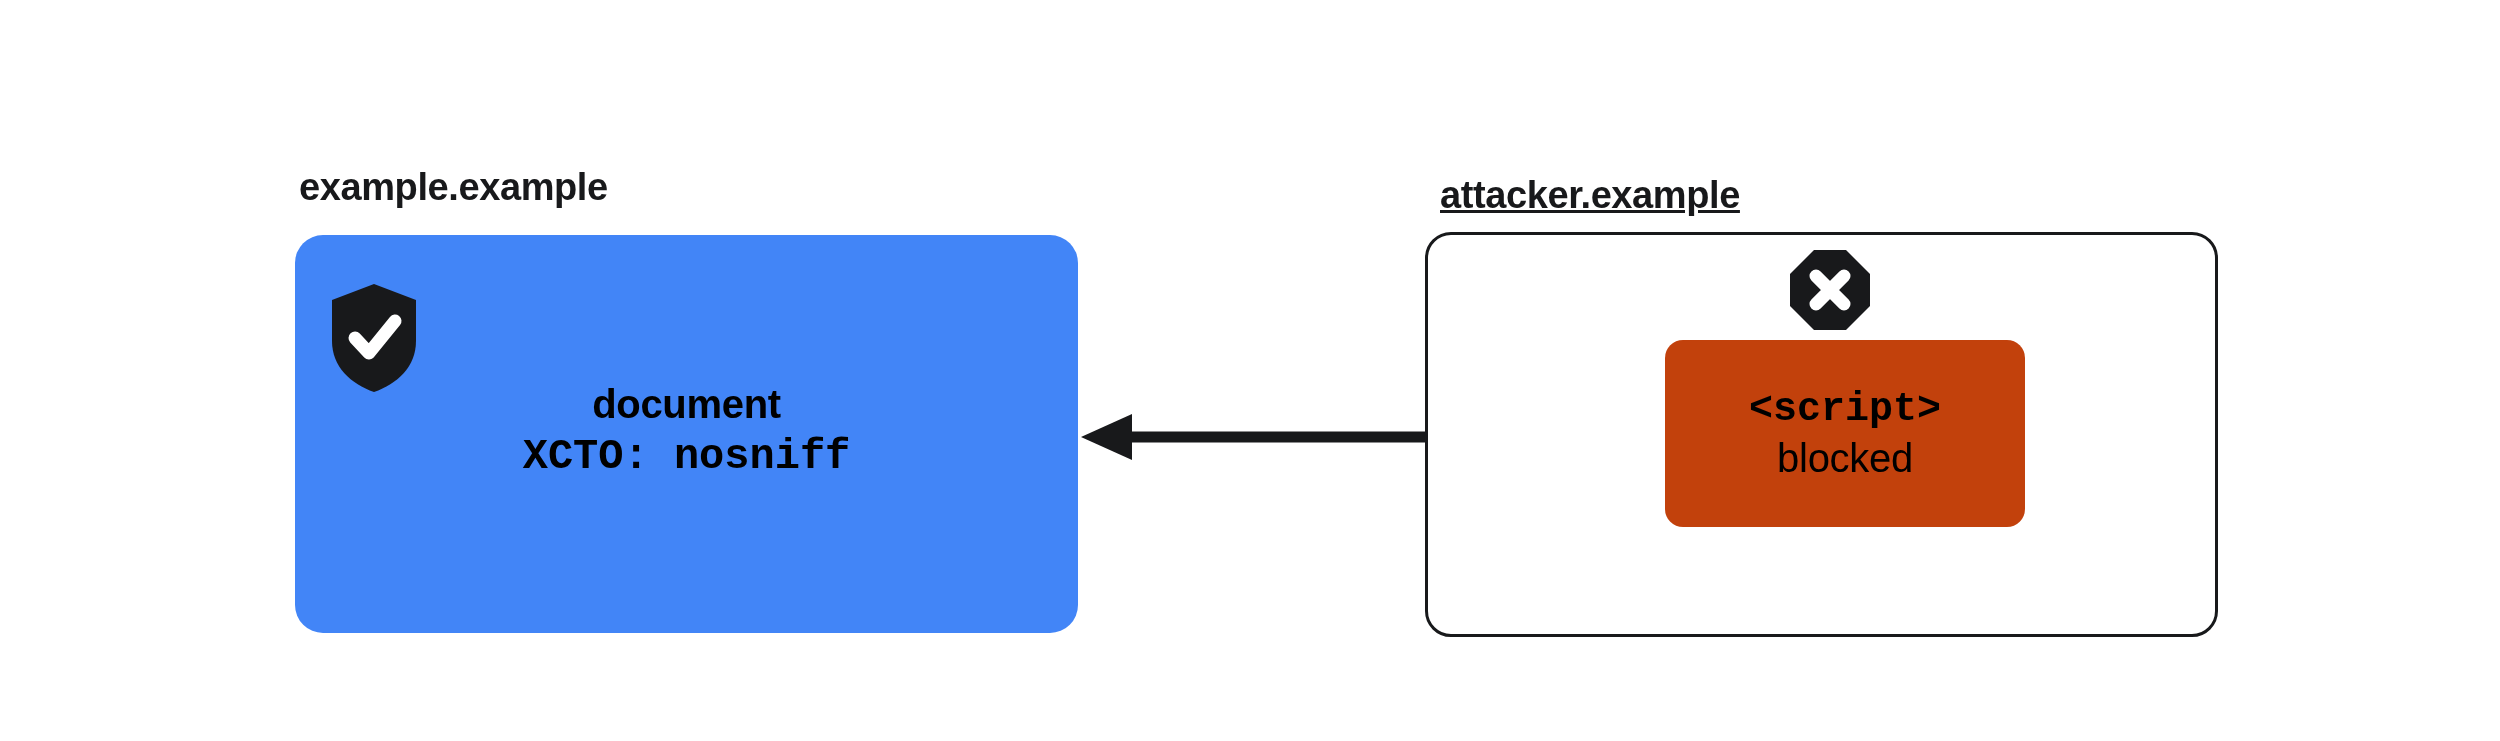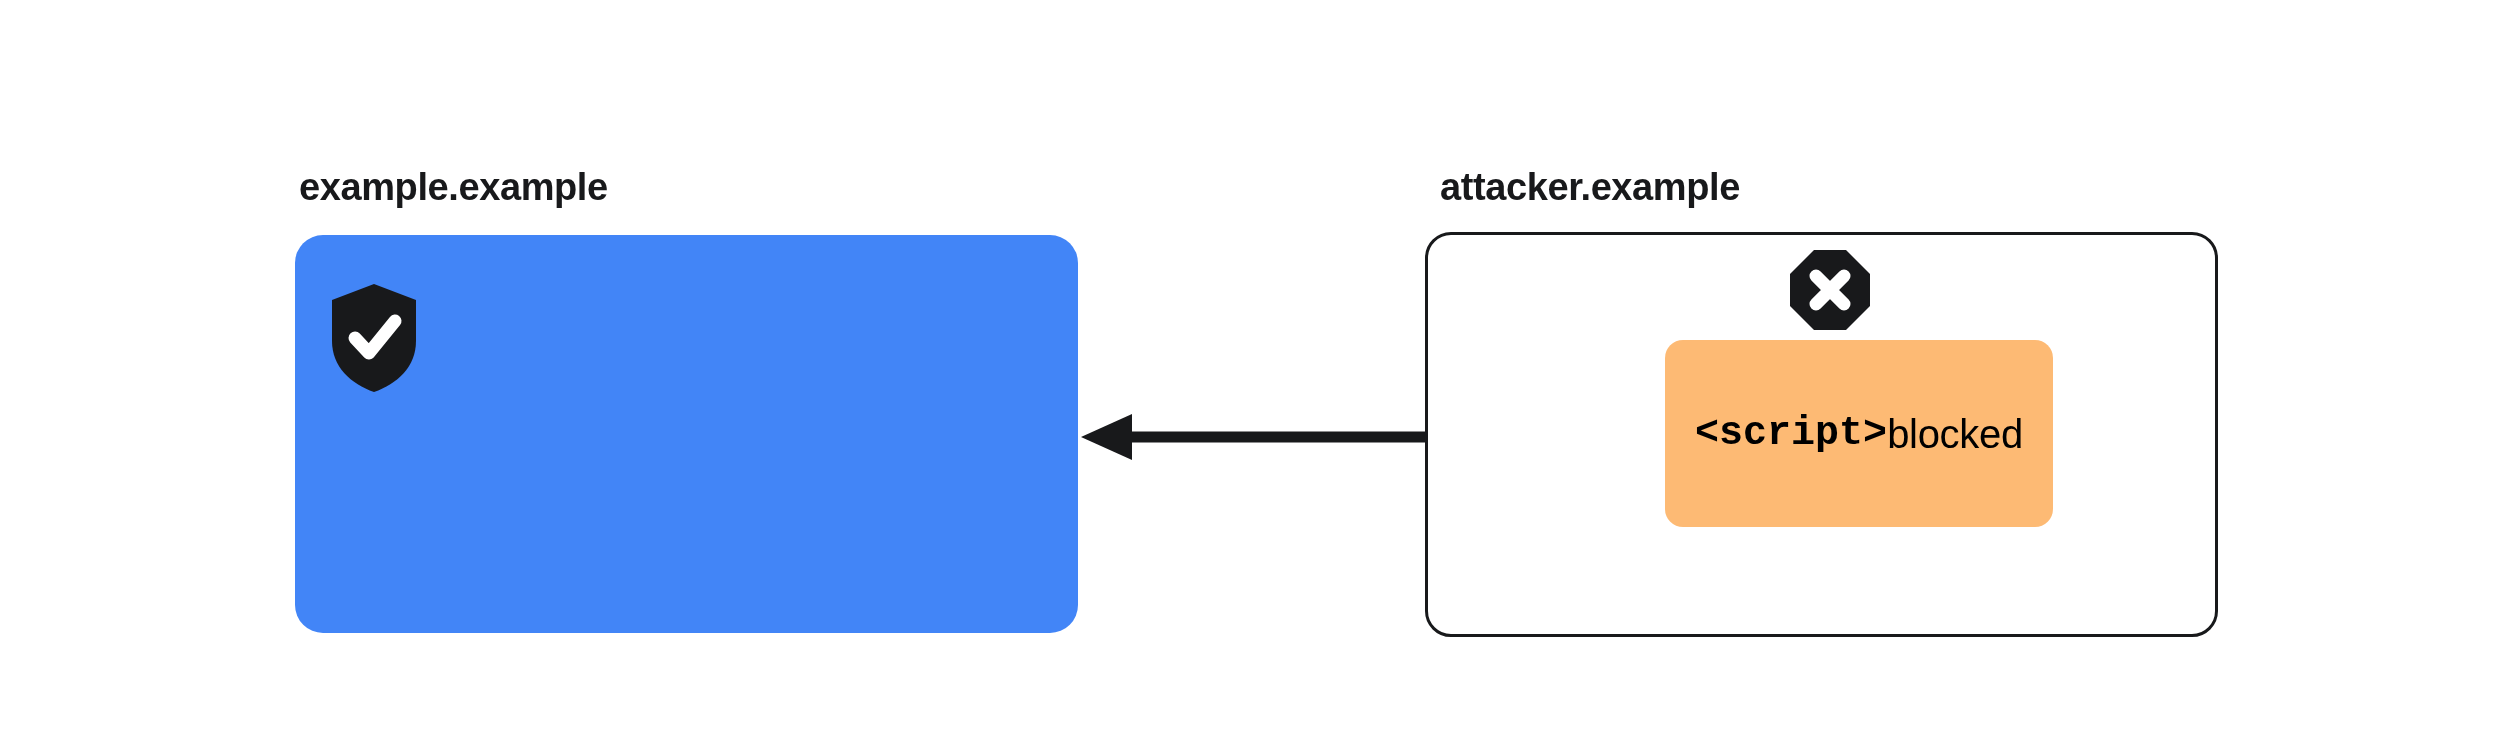--- a/index.html
+++ b/index.html
@@ -24,21 +24,21 @@
     position: absolute;
     font-family: "Liberation Sans", sans-serif;
     font-weight: bold;
     font-size: 38px;
     line-height: 1;
     letter-spacing: -0.4px;
     color: #18191b;
     white-space: nowrap;
   }
   #victim-label  { left: 299px;  top: 168px; }
-  #attacker-label{ left: 1440px; top: 168px; }
+  #attacker-label{ left: 1440px; top: 176px; text-decoration: underline; }
 
   
   #victim-panel {
     position: absolute;
     left: 295px;
     top: 235px;
     width: 783px;
     height: 398px;
     background: #4285f7;
     border-radius: 28px;
@@ -99,26 +99,26 @@
     top: 249px;
     width: 82px;
     height: 82px;
   }
 
   
   #script-chip {
     position: absolute;
     left: 1665px;
     top: 340px;
-    width: 388px;
+    width: 360px;
     height: 187px;
-    background: #fdba74;
+    background: #c2410c;
     border-radius: 18px;
     display: flex;
-    flex-direction: row;
+    flex-direction: column;
     align-items: center;
     justify-content: center;
     box-sizing: border-box;
   }
   #script-tag-line {
     font-family: "Liberation Mono", monospace;
     font-weight: bold;
     font-size: 40px;
     line-height: 48px;
     color: #000000;
@@ -151,20 +151,24 @@
 
   <div id="victim-panel"></div>
 
   <span id="shield-icon">
     <svg width="88" height="110" viewBox="0 0 88 110" xmlns="http://www.w3.org/2000/svg">
       <path d="M44 1 L86 17 L86 58 C86 84 67 101 44 109 C21 101 2 84 2 58 L2 17 Z" fill="#18191b"></path>
       <path d="M25 55 L39 70 L65 38" fill="none" stroke="#ffffff" stroke-width="13" stroke-linecap="round" stroke-linejoin="round"></path>
     </svg>
   </span>
 
+  <div id="victim-text">
+    <div id="doc-line">document</div>
+    <div id="xcto-line">XCTO: nosniff</div>
+  </div>
 
   <span id="blocked-arrow">
     <svg width="610" height="64" viewBox="0 0 610 64" xmlns="http://www.w3.org/2000/svg">
       <line x1="58" y1="32" x2="610" y2="32" stroke="#18191b" stroke-width="11"></line>
       <path d="M11 32 L62 9 L62 55 Z" fill="#18191b"></path>
     </svg>
   </span>
 
   <div id="attacker-label" class="origin-label">attacker.example</div>
 

